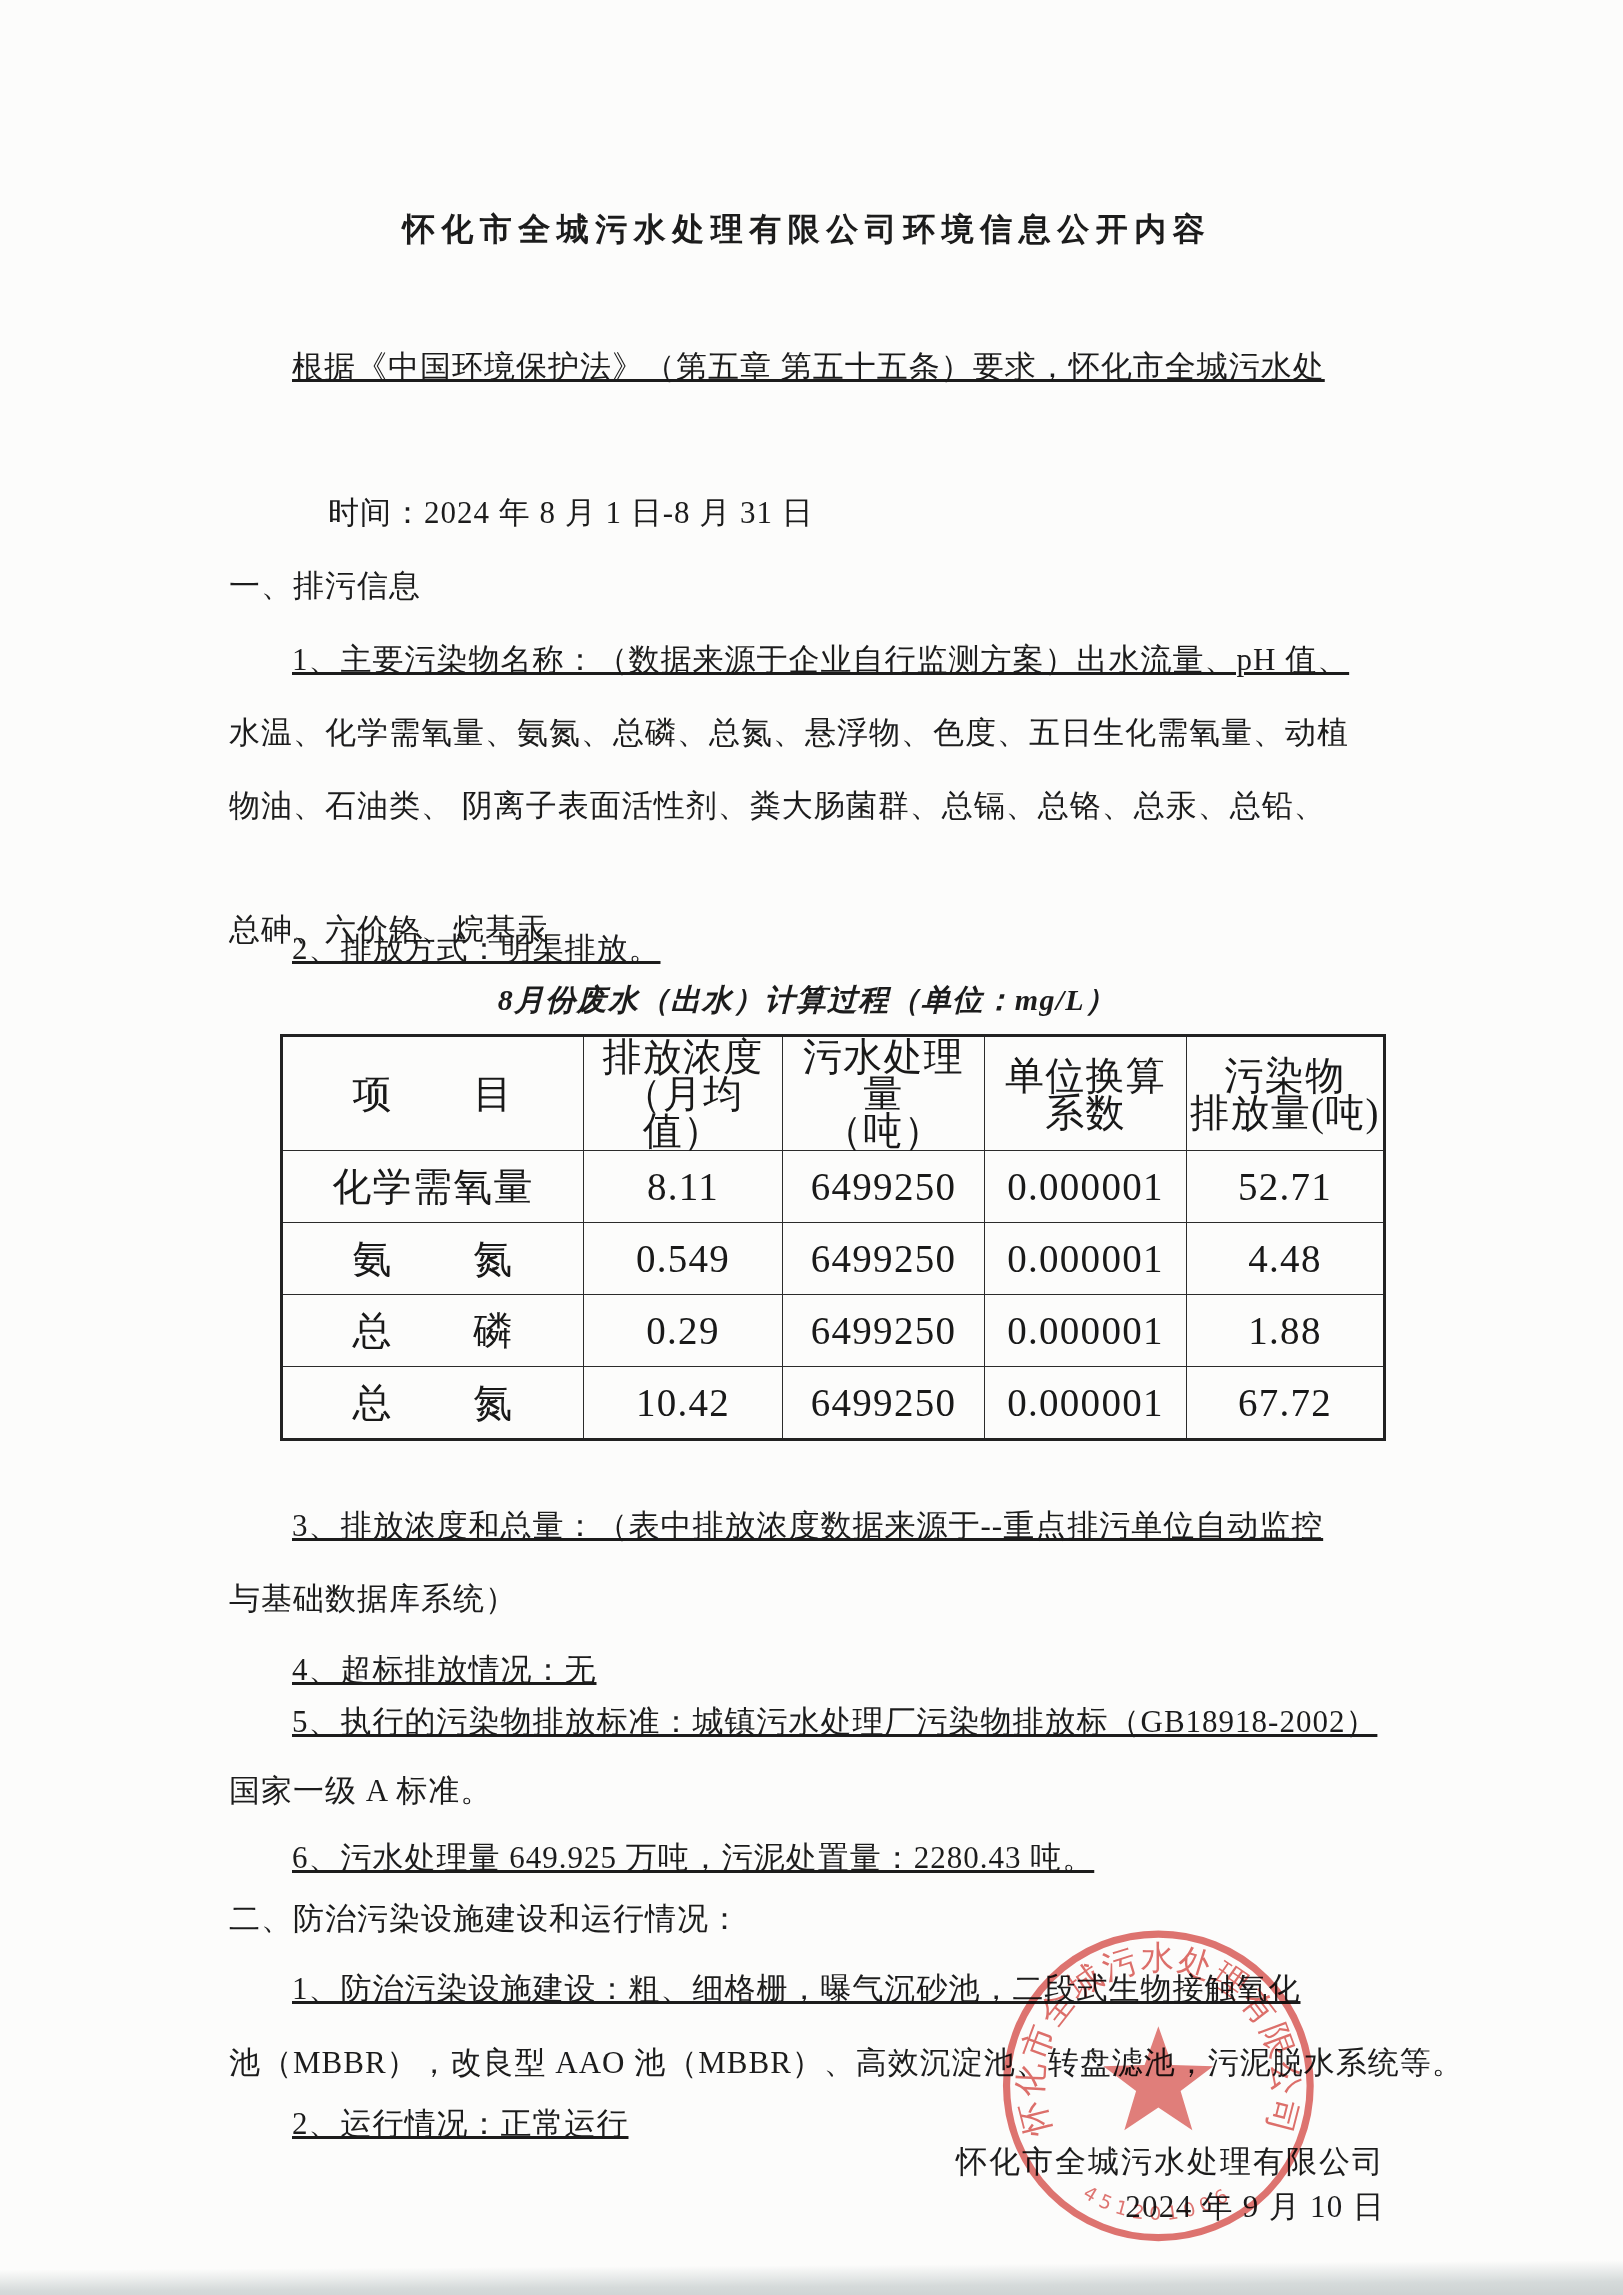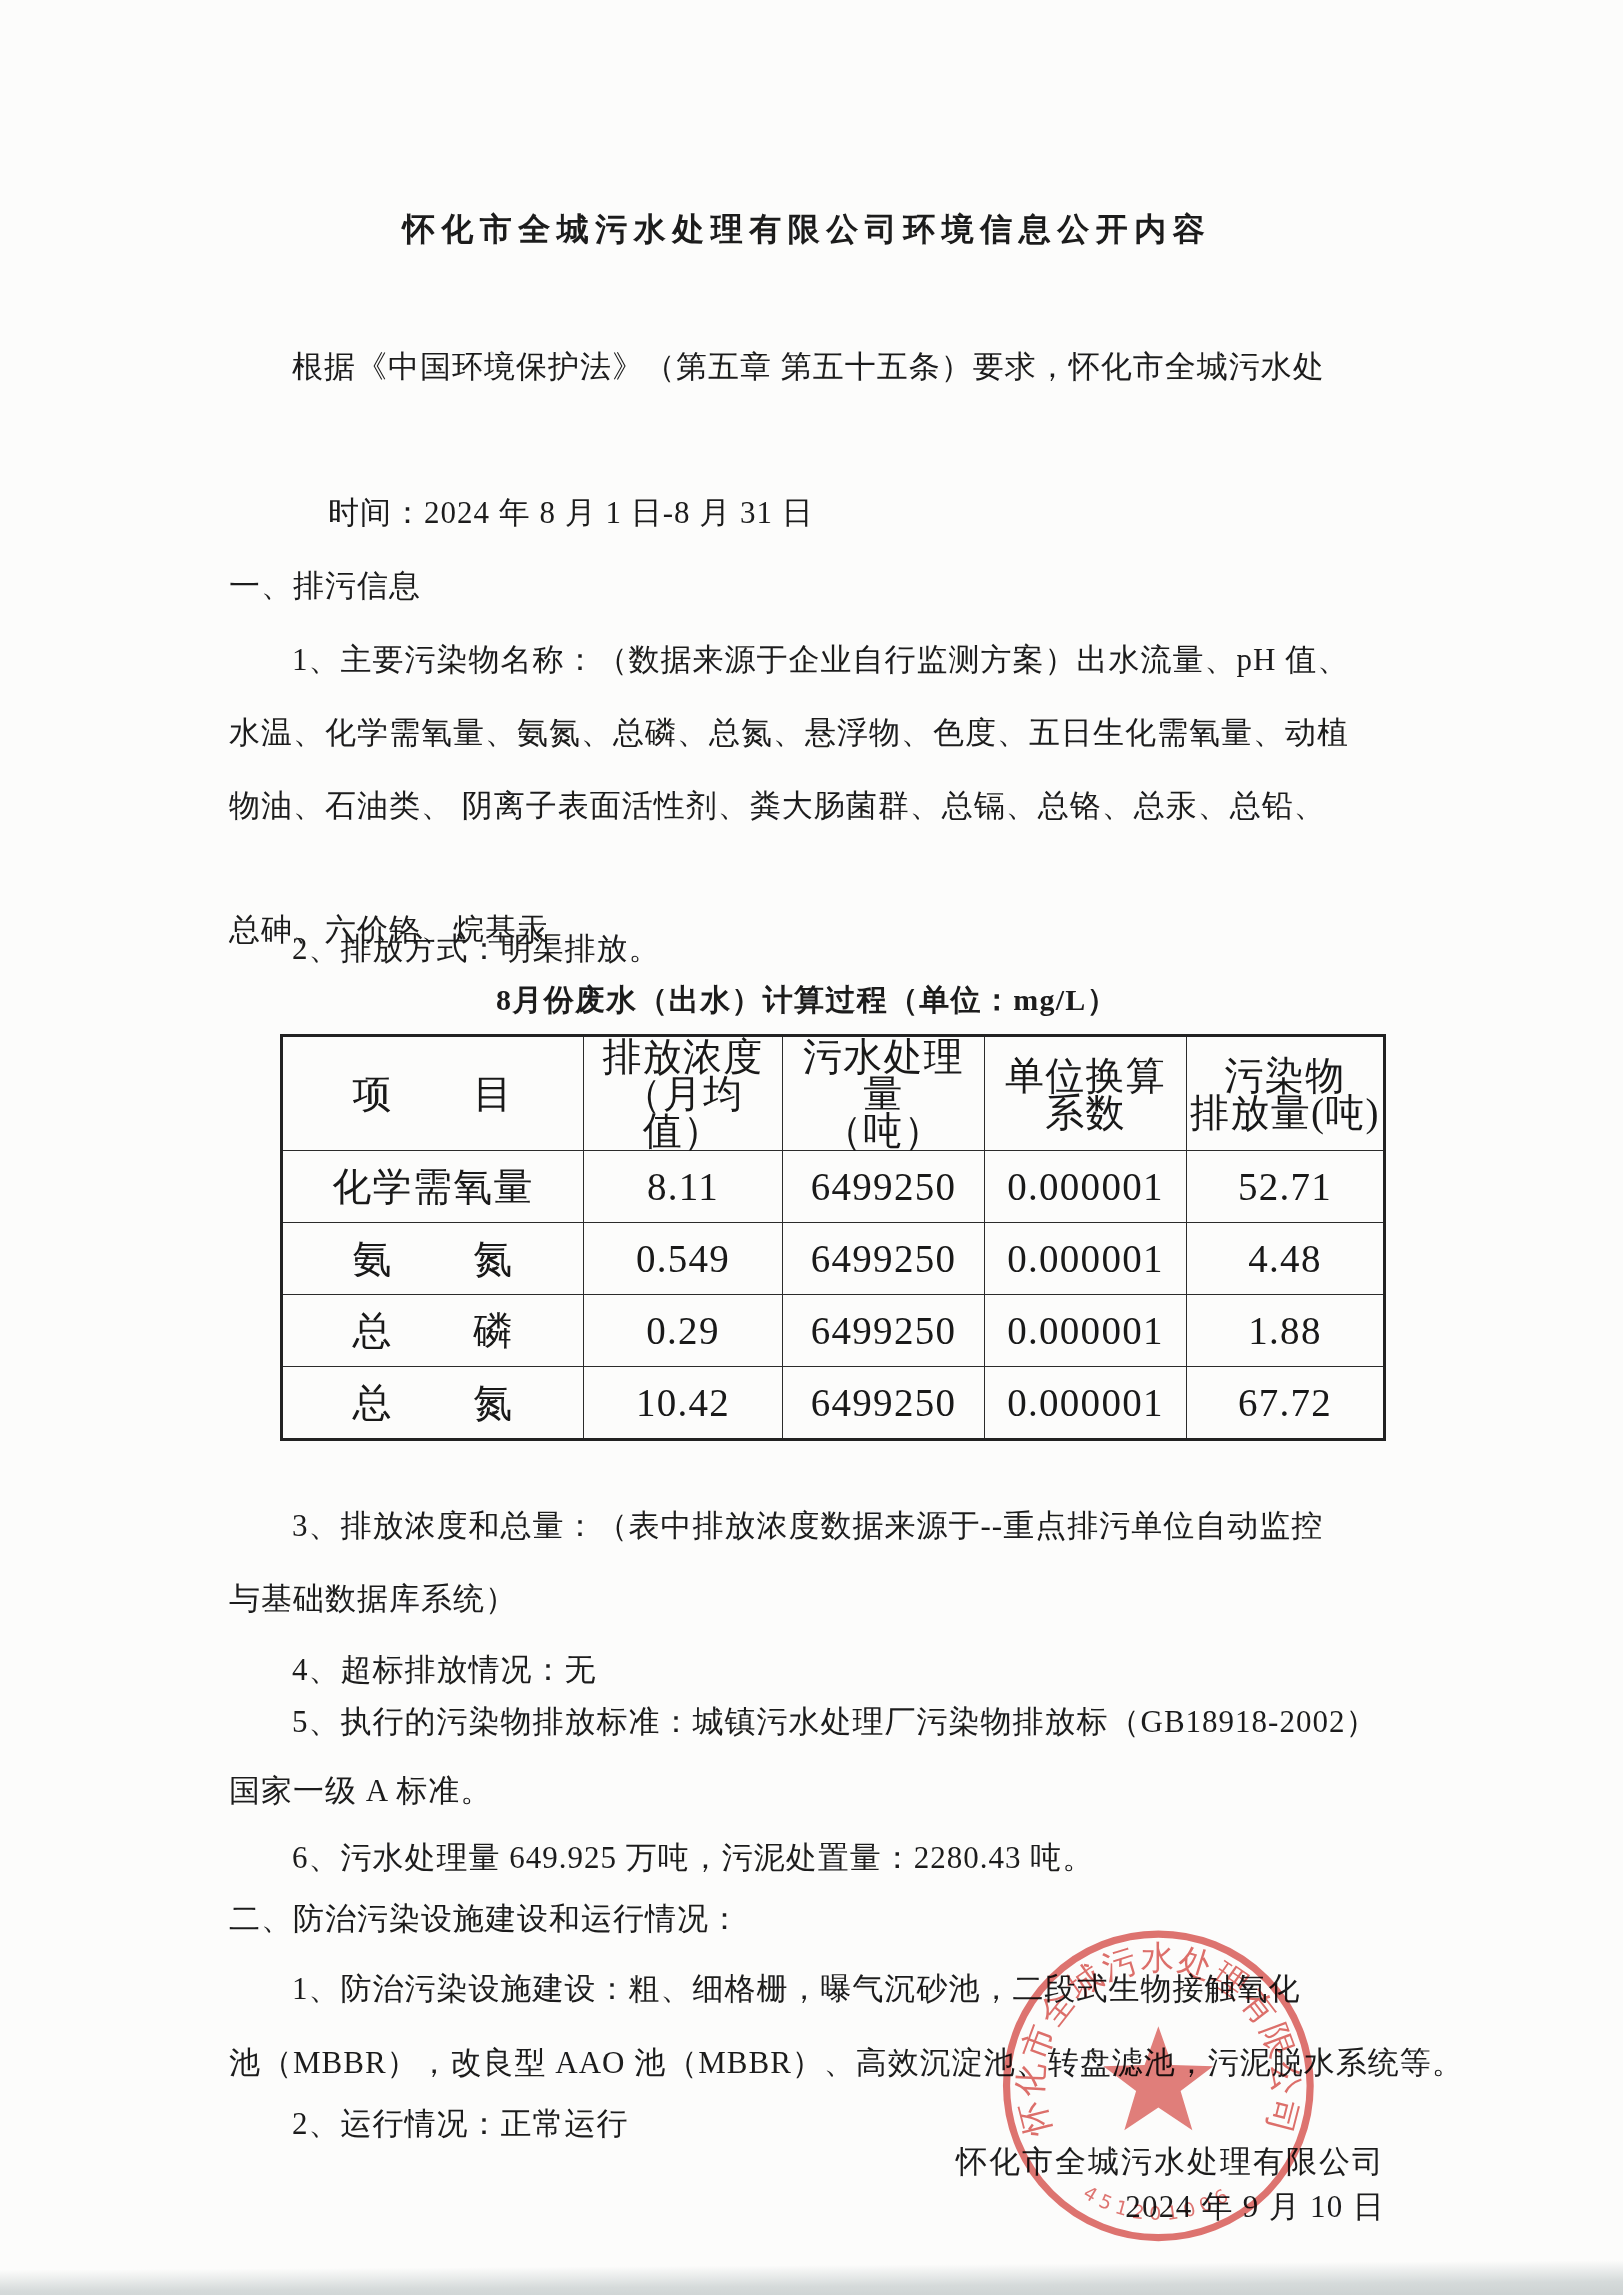--- a/index.html
+++ b/index.html
@@ -9,30 +9,30 @@
     background:#fcfcfb;
     overflow:hidden;
     font-family:"Liberation Serif","DejaVu Serif",serif;
     color:#1c1c1c;
   }
   .line{
     position:absolute;left:229px;width:1156px;
     font-size:31px;line-height:41px;
     letter-spacing:1px;white-space:nowrap;
   }
-  .ind2{padding-left:63px;}
+  .ind2{padding-left:63px;text-decoration:underline;}
   .ind3{padding-left:99px;}
   .doc-title{
     position:absolute;left:229px;width:1156px;top:208px;
     text-align:center;font-size:32px;font-weight:bold;
     letter-spacing:6.5px;white-space:nowrap;
   }
   .table-caption{
     position:absolute;left:229px;width:1156px;top:980px;
-    text-align:center;font-size:30px;font-weight:bold;letter-spacing:1.3px;
+    text-align:center;font-size:30px;font-weight:bold;letter-spacing:1.3px;font-style:italic;
   }
   table.emis{
     position:absolute;left:280px;top:1034px;
     width:1102px;height:373px;
     border-collapse:collapse;table-layout:fixed;
     font-size:39px;color:#191919;
   }
   table.emis td{
     border:1.6px solid #2b2b2b;
     text-align:center;vertical-align:middle;

